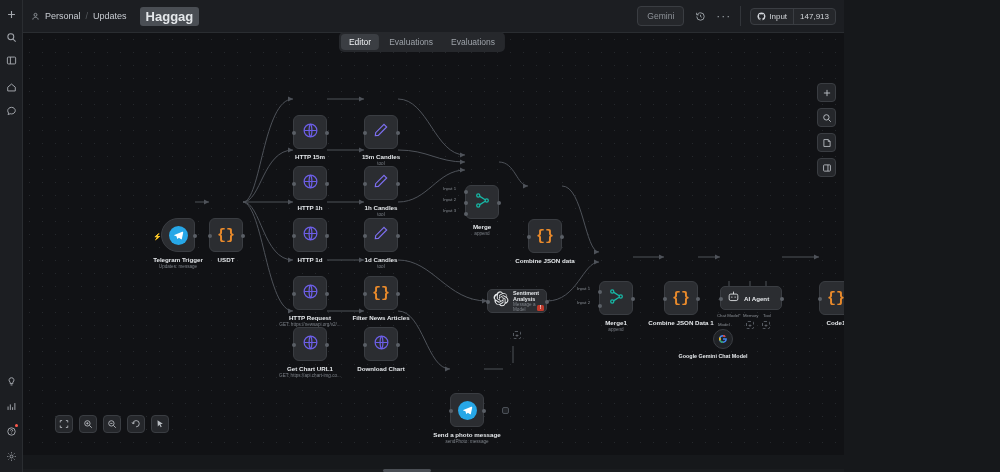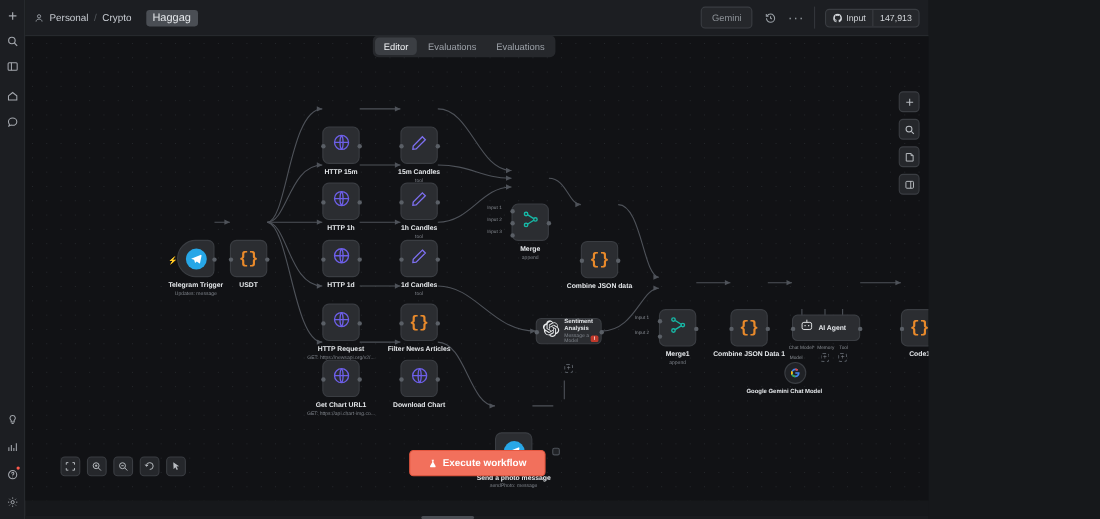--- a/index.html
+++ b/index.html
@@ -30,21 +30,21 @@
   .topbar {
     position: absolute; left: 23px; top: 0; right: 0; height: 33px;
     background: #1c1e22; border-bottom: 1px solid #2a2d31;
     display: flex; align-items: center; padding: 0 8px;
   }
   .crumb { display: flex; align-items: center; gap: 5px; font-size: 9px; color: #c8ccd2; }
   .crumb .person { width: 9px; height: 9px; color: #9aa0a6; }
   .crumb .sep { color: #55595e; font-size: 9px; }
   .crumb-link { color: #c8ccd2; }
   .tag {
-    background: #4a4e54; color: #e4e7ea; font-size: 10px; font-weight: normal;
+    background: #4a4e54; color: #e4e7ea; font-size: 13px; font-weight: bold;
     padding: 2px 6px; border-radius: 3px; margin-left: 13px;
   }
   .tabs {
     position: absolute; left: 50%; transform: translateX(-50%); top: 32px;
     display: flex; align-items: flex-start; gap: 2px;
     background: #26282c; border-radius: 5px; padding: 2px; z-index: 6;
   }
   .tab { font-size: 8.5px; color: #9da2a9; padding: 3px 8px; border-radius: 4px; }
   .tab.active { background: #3b3e43; color: #f1f3f5; }
   .topright { margin-left: auto; display: flex; align-items: center; gap: 9px; }
@@ -245,21 +245,21 @@
   <div class="topbar">
     <div class="crumb">
       <span class="person">
         <svg viewBox="0 0 16 16" fill="none" stroke="#9aa0a6" stroke-width="1.5" style="width:9px;height:9px">
             <circle cx="8" cy="5" r="2.6"></circle>
             <path d="M3.2 13.5c0-2.4 2.1-4 4.8-4s4.8 1.6 4.8 4"></path>
           </svg>
       </span>
       <span class="crumb-link">Personal</span>
       <span class="sep">/</span>
-      <span class="crumb-link">Crypto</span>
+      <span class="crumb-link">Updates</span>
     </div>
     <span class="tag">Haggag</span>
 
     <div class="topright">
       <div class="publish">Gemini</div>
       <div class="ticon">
         <svg viewBox="0 0 16 16" fill="none" stroke="currentColor" stroke-width="1.4">
             <path d="M2.6 8a5.4 5.4 0 105.4-5.4c-2 0-3.8 1.1-4.7 2.8"></path>
             <path d="M2.4 2.6v3h3"></path>
             <path d="M8 5.5V8l1.8 1.1"></path>
@@ -703,25 +703,19 @@
           </svg>
       </div>
       <div class="rctlbtn">
         <svg viewBox="0 0 16 16" fill="none" stroke="currentColor" stroke-width="1.4">
             <rect x="2.5" y="3" width="11" height="10" rx="1.3"></rect>
             <path d="M9.5 3v10"></path>
           </svg>
       </div>
     </div>
 
-    <div class="exec">
-      <svg viewBox="0 0 16 16">
-          <path d="M6.2 1.8h3.6v1H9v3l3.4 6.1c.5.9-.1 2.1-1.2 2.1H4.8c-1.1 0-1.7-1.2-1.2-2.1L7 5.8v-3H6.2z"></path>
-        </svg>
-      <span>Execute workflow</span>
-    </div>
   </div>
 
   <div class="hscroll">
     <div class="hscroll-thumb"></div>
   </div>
 
 </div>
 
 </body></html>

